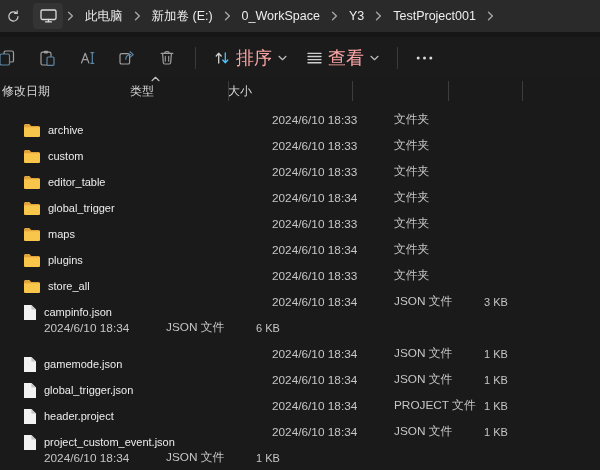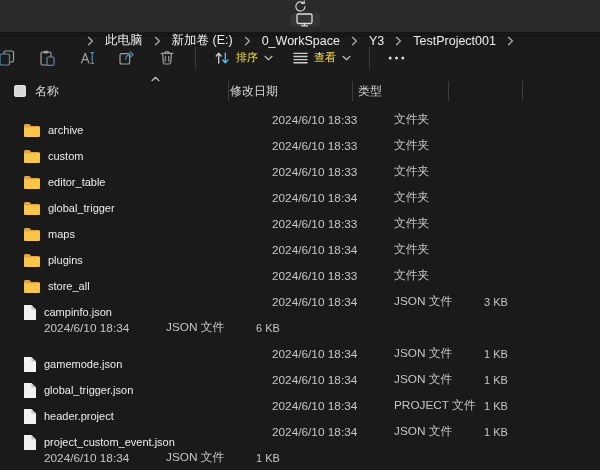--- a/index.html
+++ b/index.html
@@ -22,21 +22,21 @@
   html,body{width:600px;height:470px;overflow:hidden;}
   body{
     background:var(--win-bg);
     font-family:"Liberation Sans","DejaVu Sans",sans-serif;
     color:var(--text-primary);
     position:relative;
   }
   
   .crumb-bar{
     height:32px;background:var(--crumb-bg);
-    display:flex;align-items:center;padding-left:1px;flex-direction:column;
+    display:flex;align-items:center;padding-left:1px;
   }
   .bar-gap{height:5px;background:var(--gap-bg);}
   .icon-btn{
     display:flex;align-items:center;justify-content:center;
     background:transparent;border:none;cursor:pointer;
   }
   .refresh-btn{width:24px;height:26px;}
   .computer-btn{width:30px;height:26px;margin-left:8px;background:#343434;border-radius:4px;}
   .crumb{
     font-size:12.5px;color:#ededed;padding:5px 7px;border-radius:4px;
@@ -50,21 +50,21 @@
   }
   .tool-btn{
     width:40px;height:34px;border:none;background:transparent;border-radius:4px;
     display:flex;align-items:center;justify-content:center;cursor:pointer;
   }
   .tool-btn.first{margin-left:-13px;}
   .tool-sep{width:1px;height:22px;background:#3a3a3a;margin:0 8px;}
   .tool-drop{
     height:34px;border:none;background:transparent;border-radius:4px;cursor:pointer;
     display:flex;align-items:center;gap:6px;padding:0 10px;
-    font-size:11px;color:#fde047;font-family:inherit;
+    font-size:18px;color:#fca5a5;font-family:inherit;
   }
   .more-btn{width:36px;}
   
   .list-header{
     height:26px;display:flex;align-items:center;position:relative;
     font-size:12px;color:#d8d8d8;
   }
   .hcell{height:100%;display:flex;align-items:center;cursor:pointer;}
   .hcell-name{width:228px;padding-left:14px;gap:9px;}
   .hcell-date{width:124px;padding-left:2px;}
@@ -230,29 +230,28 @@
         <svg width="17" height="4" viewBox="0 0 17 4" fill="none">
           <circle cx="2.2" cy="2" r="1.5" fill="#d8d8d8"></circle>
           <circle cx="8.5" cy="2" r="1.5" fill="#d8d8d8"></circle>
           <circle cx="14.8" cy="2" r="1.5" fill="#d8d8d8"></circle>
         </svg>
       </span>
   </button>
 </div>
 
 <div class="list-header">
-  <div class="hcell hcell-name">
-    <div class="checkbox"></div>
-    <span>名称</span>
-  </div>
   <div class="hcell hcell-date">
     <span>修改日期</span>
   </div>
   <div class="hcell hcell-type">
     <span>类型</span>
+  </div>
+  <div class="hcell hcell-size">
+    <span>大小</span>
   </div>
   <span class="sort-caret">
       <svg width="9" height="6" viewBox="0 0 9 6" fill="none">
         <path d="M1 4.7 4.5 1.3 8 4.7" stroke="#bdbdbd" stroke-width="1.2" stroke-linecap="round" stroke-linejoin="round"></path>
       </svg>
     </span>
   <div class="col-divider" style="left:228px;"></div>
   <div class="col-divider" style="left:352px;"></div>
   <div class="col-divider" style="left:448px;"></div>
   <div class="col-divider" style="left:522px;"></div>

